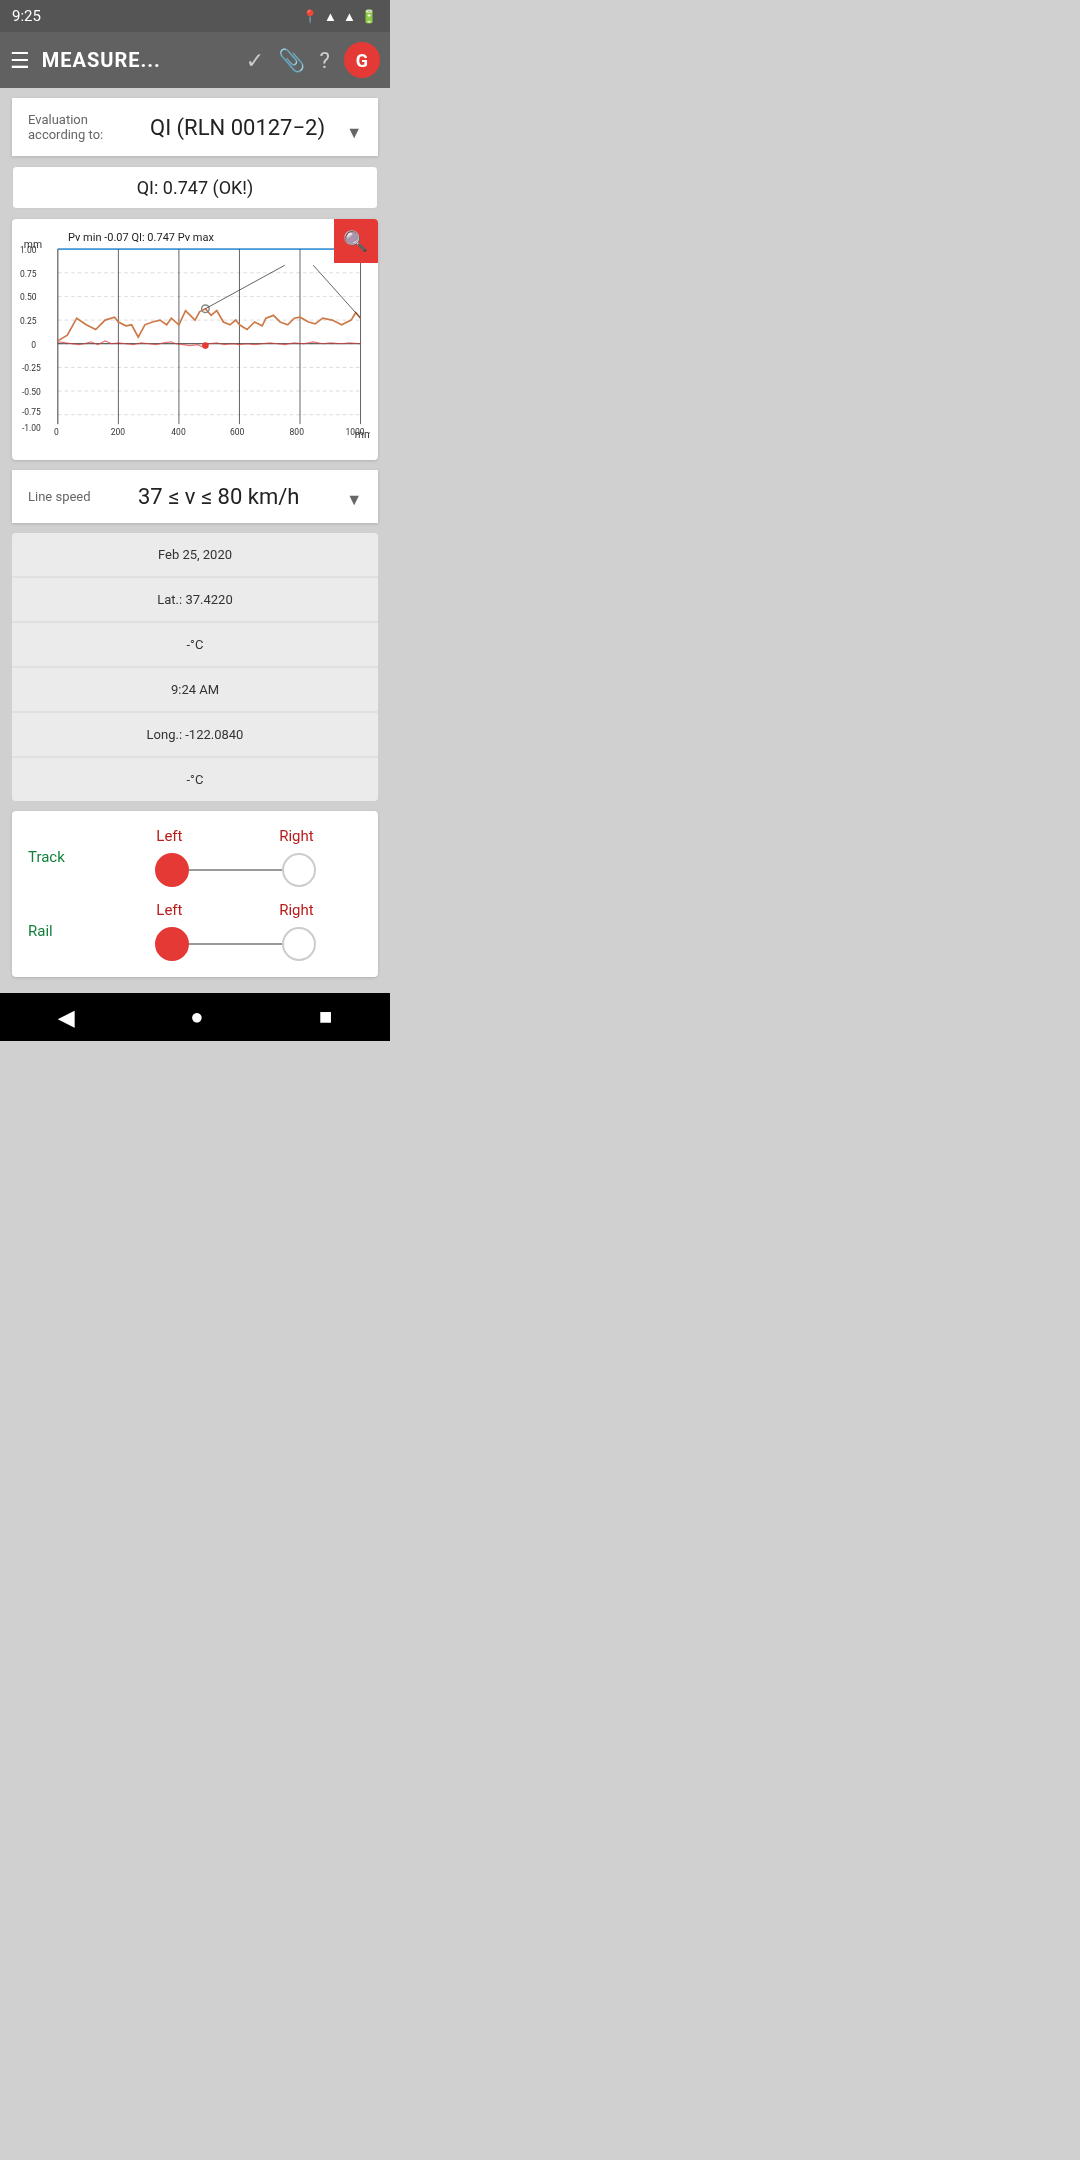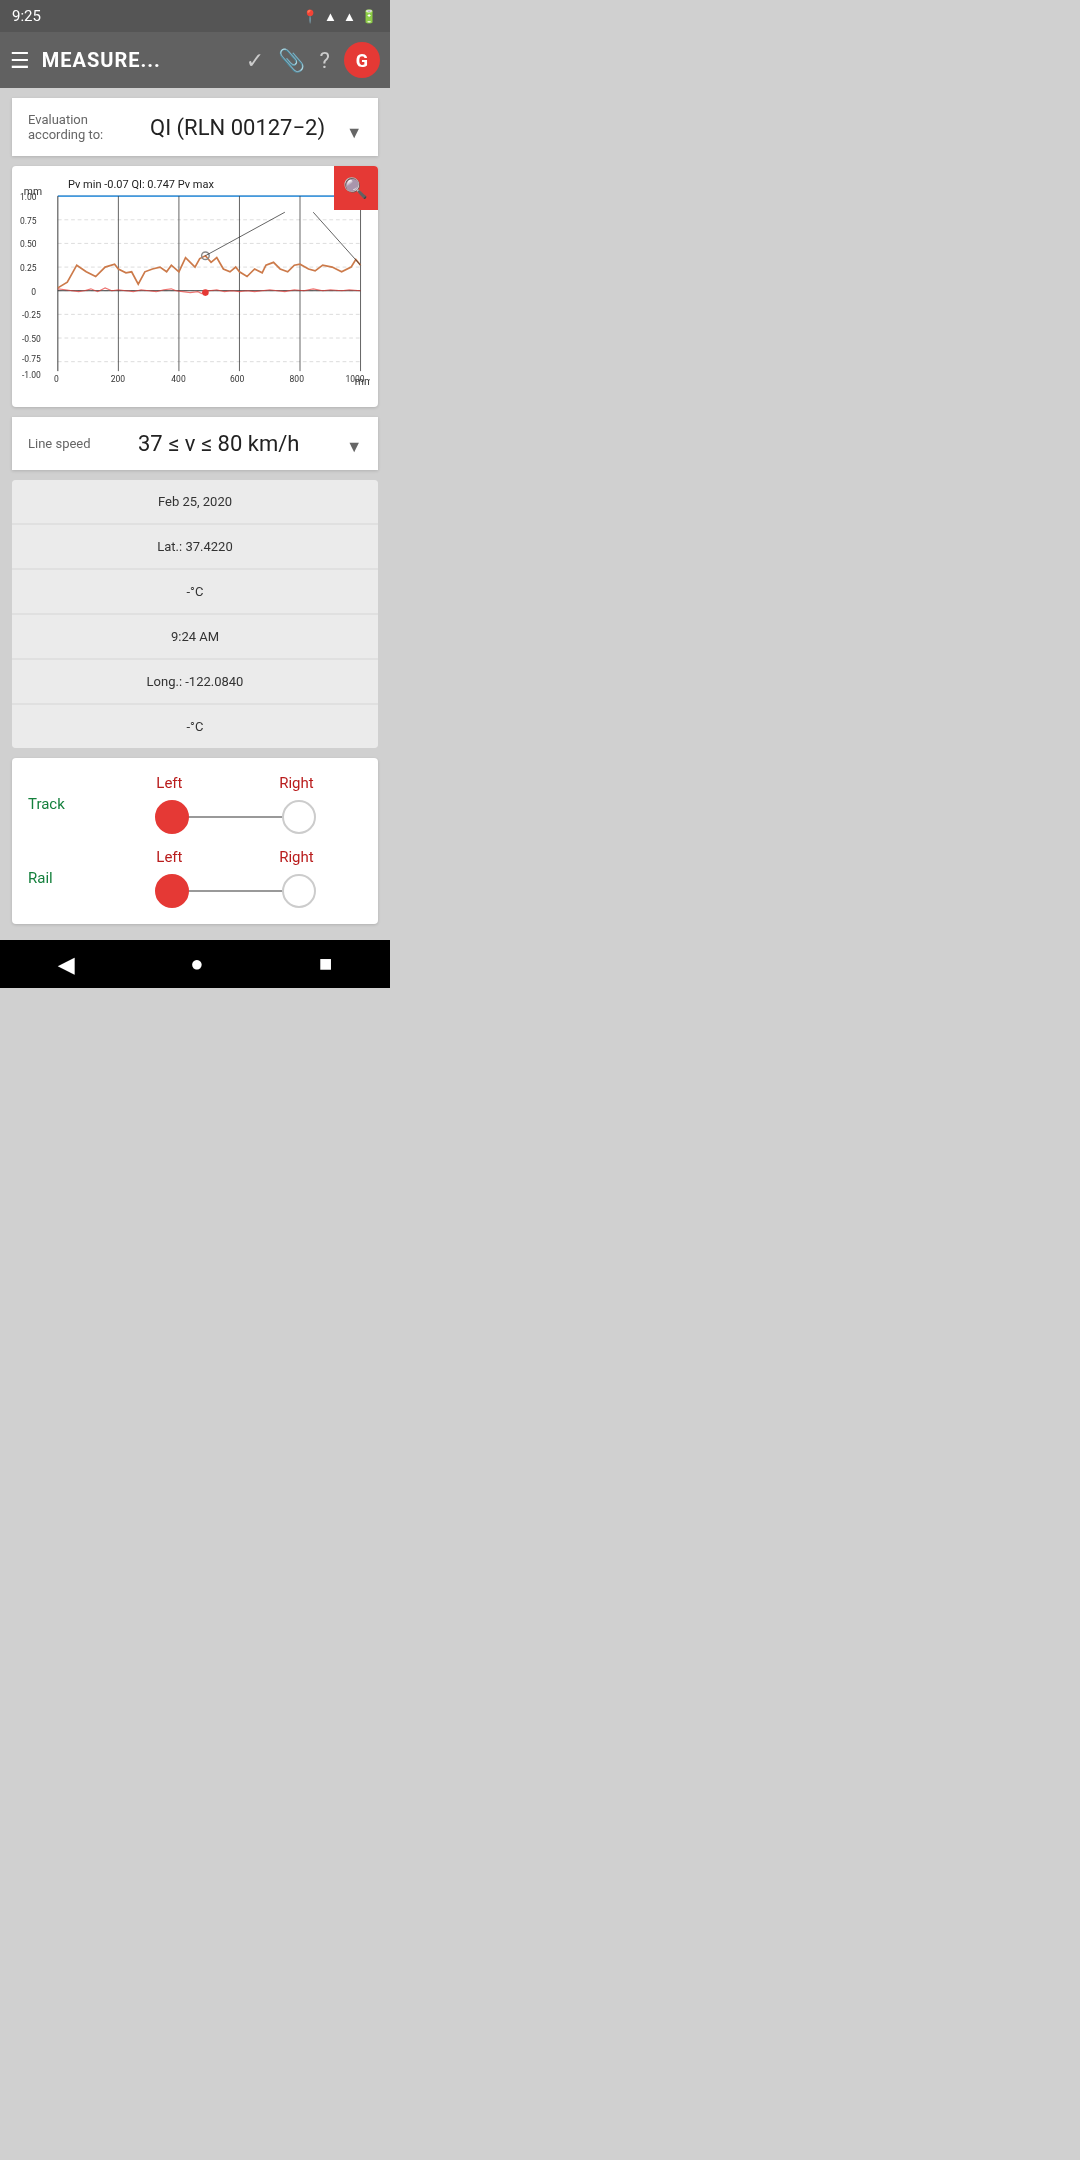--- a/index.html
+++ b/index.html
@@ -233,20 +233,23 @@
 <div class="content">
 
   <div class="card">
     <div class="eval-card">
       <span class="eval-label">Evaluation according to:</span>
       <span class="eval-value">QI (RLN 00127−2)</span>
       <span class="dropdown-arrow">▼</span>
     </div>
   </div>
 
+  <div class="qi-result">
+    <span>QI: 0.747  (OK!)</span>
+  </div>
 
   <div class="chart-card">
     <div class="chart-search-btn">
       <span>🔍</span>
     </div>
     <div style="font-size:11px; position:absolute; top:12px; left:56px; right:52px; color:#222; pointer-events:none;">Pv min -0.07  QI: 0.747  Pv max</div>
 
     <div class="chart-wrap">
       <svg class="chart" viewBox="0 0 370 220" xmlns="http://www.w3.org/2000/svg">
 

